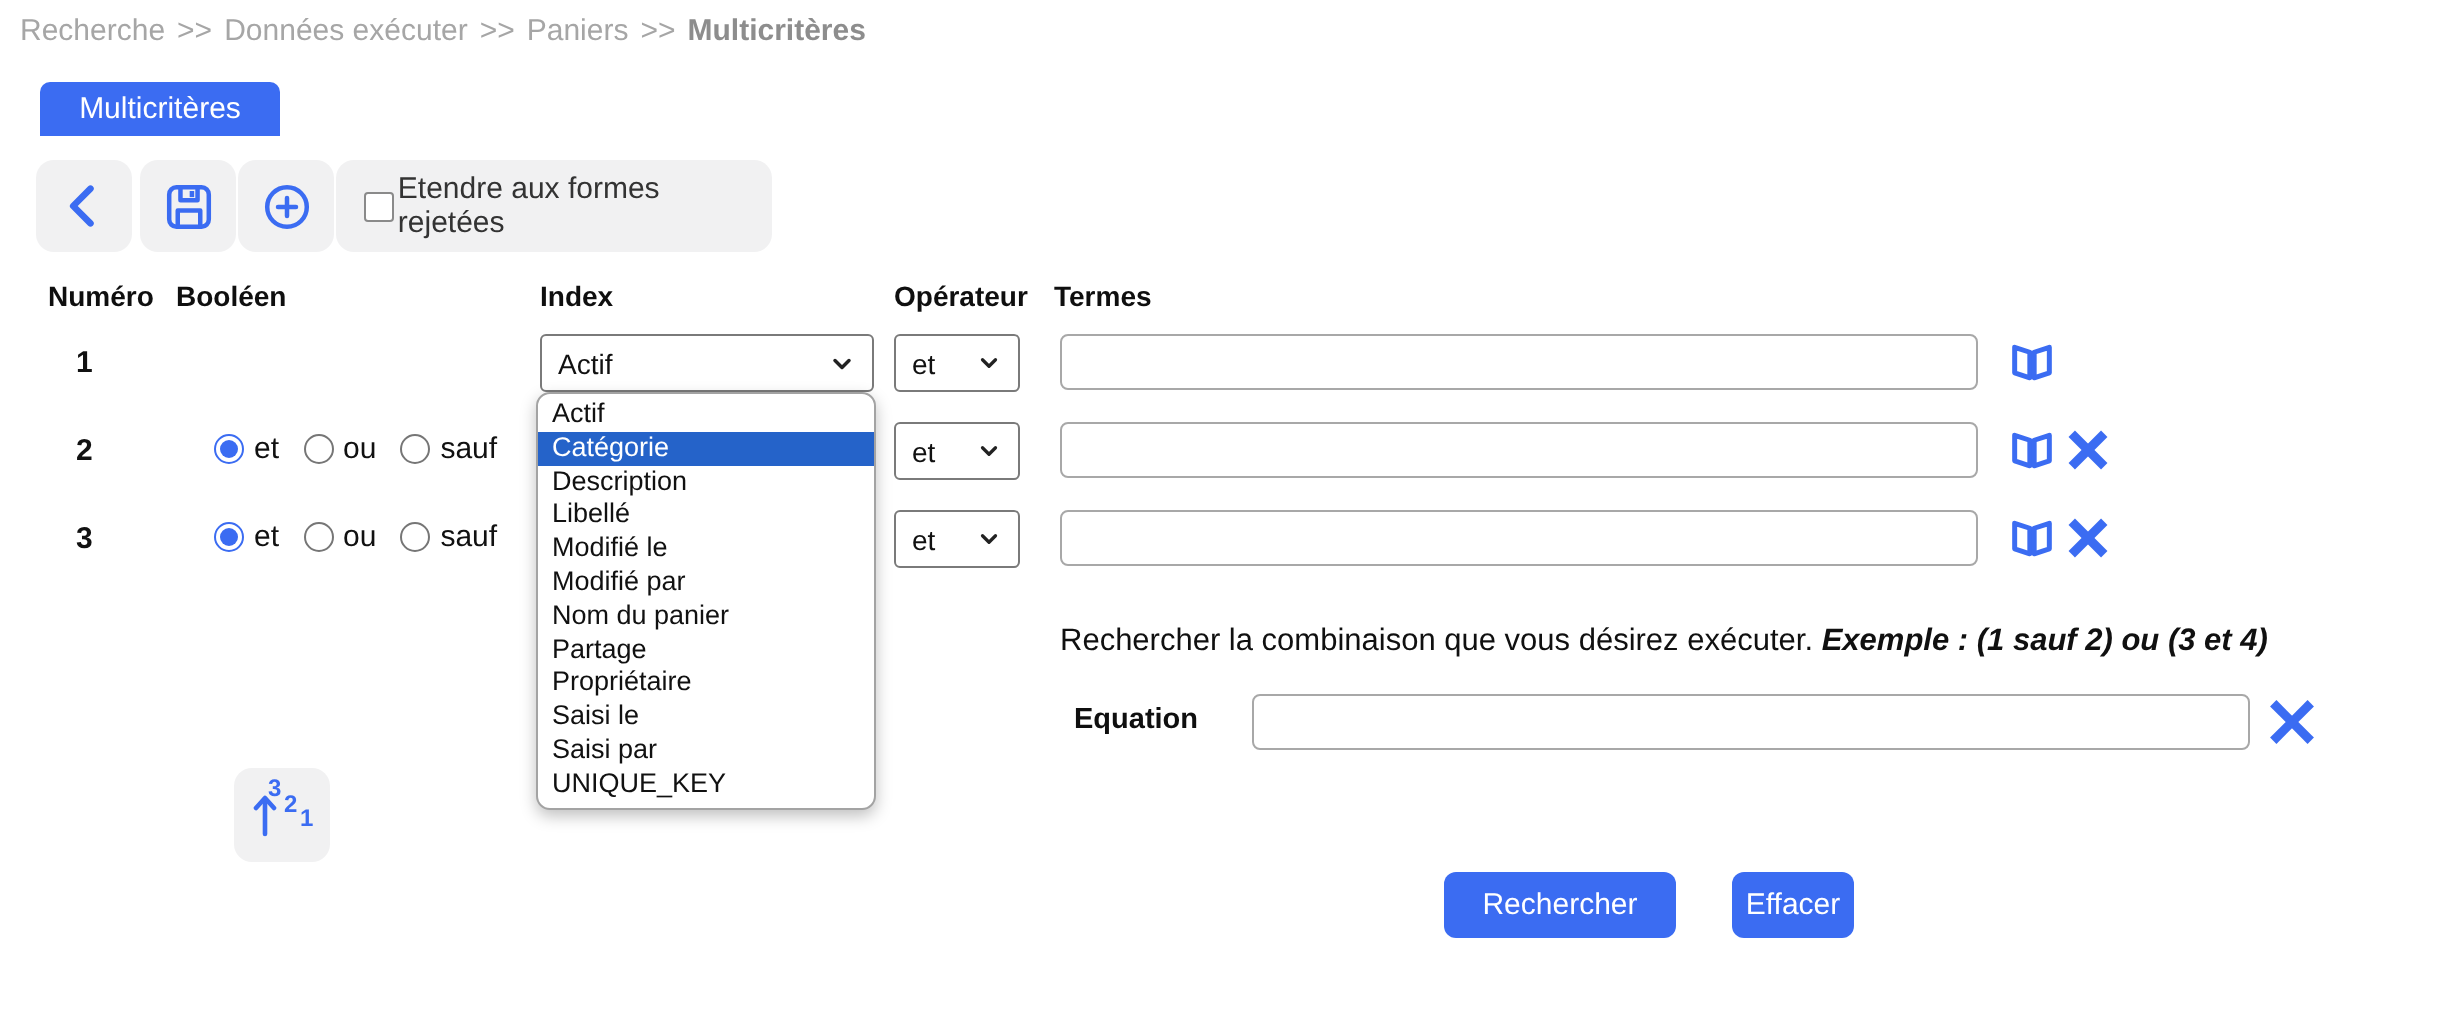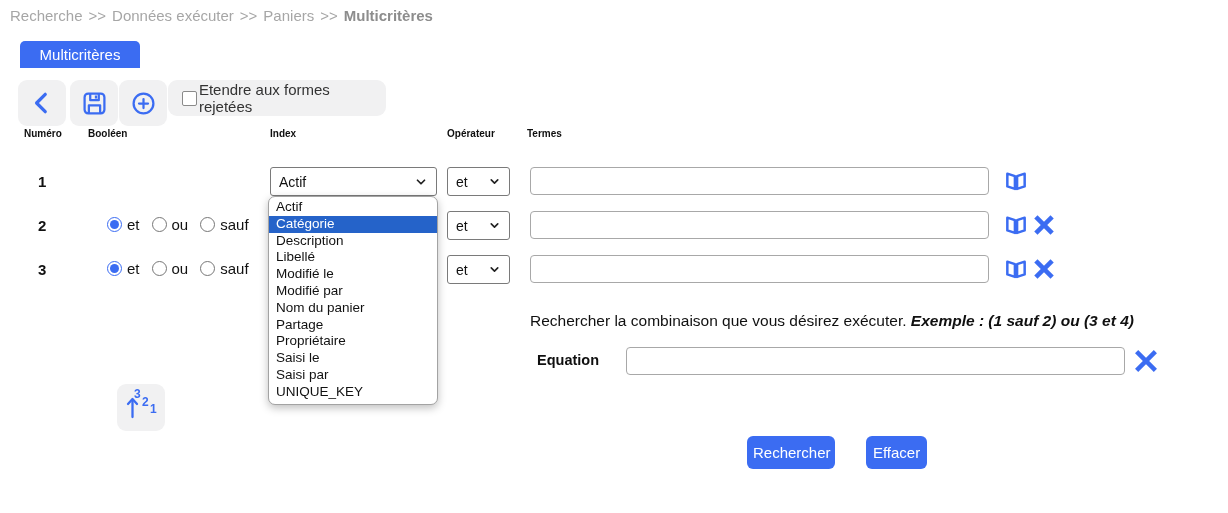--- a/index.html
+++ b/index.html
@@ -14,28 +14,28 @@
   .breadcrumb .current { font-weight:bold; color:#8d8d8d; }
 
   
   .tab { position:absolute; left:20px; top:41px; width:120px; height:27px; background:var(--accent);
          color:#fff; font-size:15px; text-align:center; line-height:27px; border-radius:5px 5px 0 0; cursor:pointer; }
 
   
   .tool-btn { position:absolute; top:80px; width:48px; height:46px; background:var(--toolbar-bg);
               border:none; border-radius:9px; display:flex; align-items:center; justify-content:center;
               color:var(--accent); cursor:pointer; padding:0; }
-  .check-group { position:absolute; left:168px; top:80px; width:218px; height:36px; background:var(--toolbar-bg);
+  .check-group { position:absolute; left:168px; top:80px; width:218px; height:46px; background:var(--toolbar-bg);
                  border-radius:9px; display:flex; align-items:center; gap:2px; padding-left:14px;
                  font-size:15px; color:#333; }
   .check-group input { width:15px; height:15px; appearance:none; background:#fff; border:1.5px solid #8a8a8a;
                        border-radius:2px; margin:0; cursor:pointer; }
 
   
-  .hdr { position:absolute; top:128px; font-weight:bold; font-size:10px; color:#0f0f0f; }
+  .hdr { position:absolute; top:140px; font-weight:bold; font-size:14px; color:#0f0f0f; }
 
   .row-num { position:absolute; left:38px; font-weight:bold; font-size:15px; color:#111; }
 
   .bool-group { position:absolute; left:107px; display:flex; align-items:center; font-size:15px; color:#111; }
   .bool-group input { width:15px; height:15px; accent-color:var(--accent); margin:0 5px 0 0; cursor:pointer; }
   .bool-group label { margin-right:12px; }
 
   .sel { position:absolute; height:29px; border:1px solid #7a7a7a; border-radius:3px; background:#fff;
          display:flex; align-items:center; justify-content:space-between; padding:0 8px; font-size:14px;
          color:#111; cursor:pointer; }
@@ -64,21 +64,21 @@
               border:none; border-radius:9px; cursor:pointer; color:var(--accent); padding:0; }
   .sort-btn span { position:absolute; font-weight:bold; font-size:12px; color:var(--accent); }
   .sort-d3 { left:17px; top:3px; }
   .sort-d2 { left:25px; top:11px; }
   .sort-d1 { left:33px; top:18px; }
   .sort-arrow { position:absolute; left:9px; top:12px; }
 
   
   .action { position:absolute; top:436px; height:33px; background:var(--accent); color:#fff; border:none;
             border-radius:6px; font-size:15px; font-family:inherit; cursor:pointer; }
-  #btn-search { left:747px; width:88px; }
+  #btn-search { left:722px; width:116px; }
   #btn-clear  { left:866px; width:61px; }
 </style>
 </head>
 <body>
 
 <div class="page">
 
   <div class="breadcrumb">
     <span>Recherche</span><span class="sep">&gt;&gt;</span><span>Données exécuter</span><span class="sep">&gt;&gt;</span><span>Paniers</span><span class="sep">&gt;&gt;</span><span class="current">Multicritères</span>
   </div>

